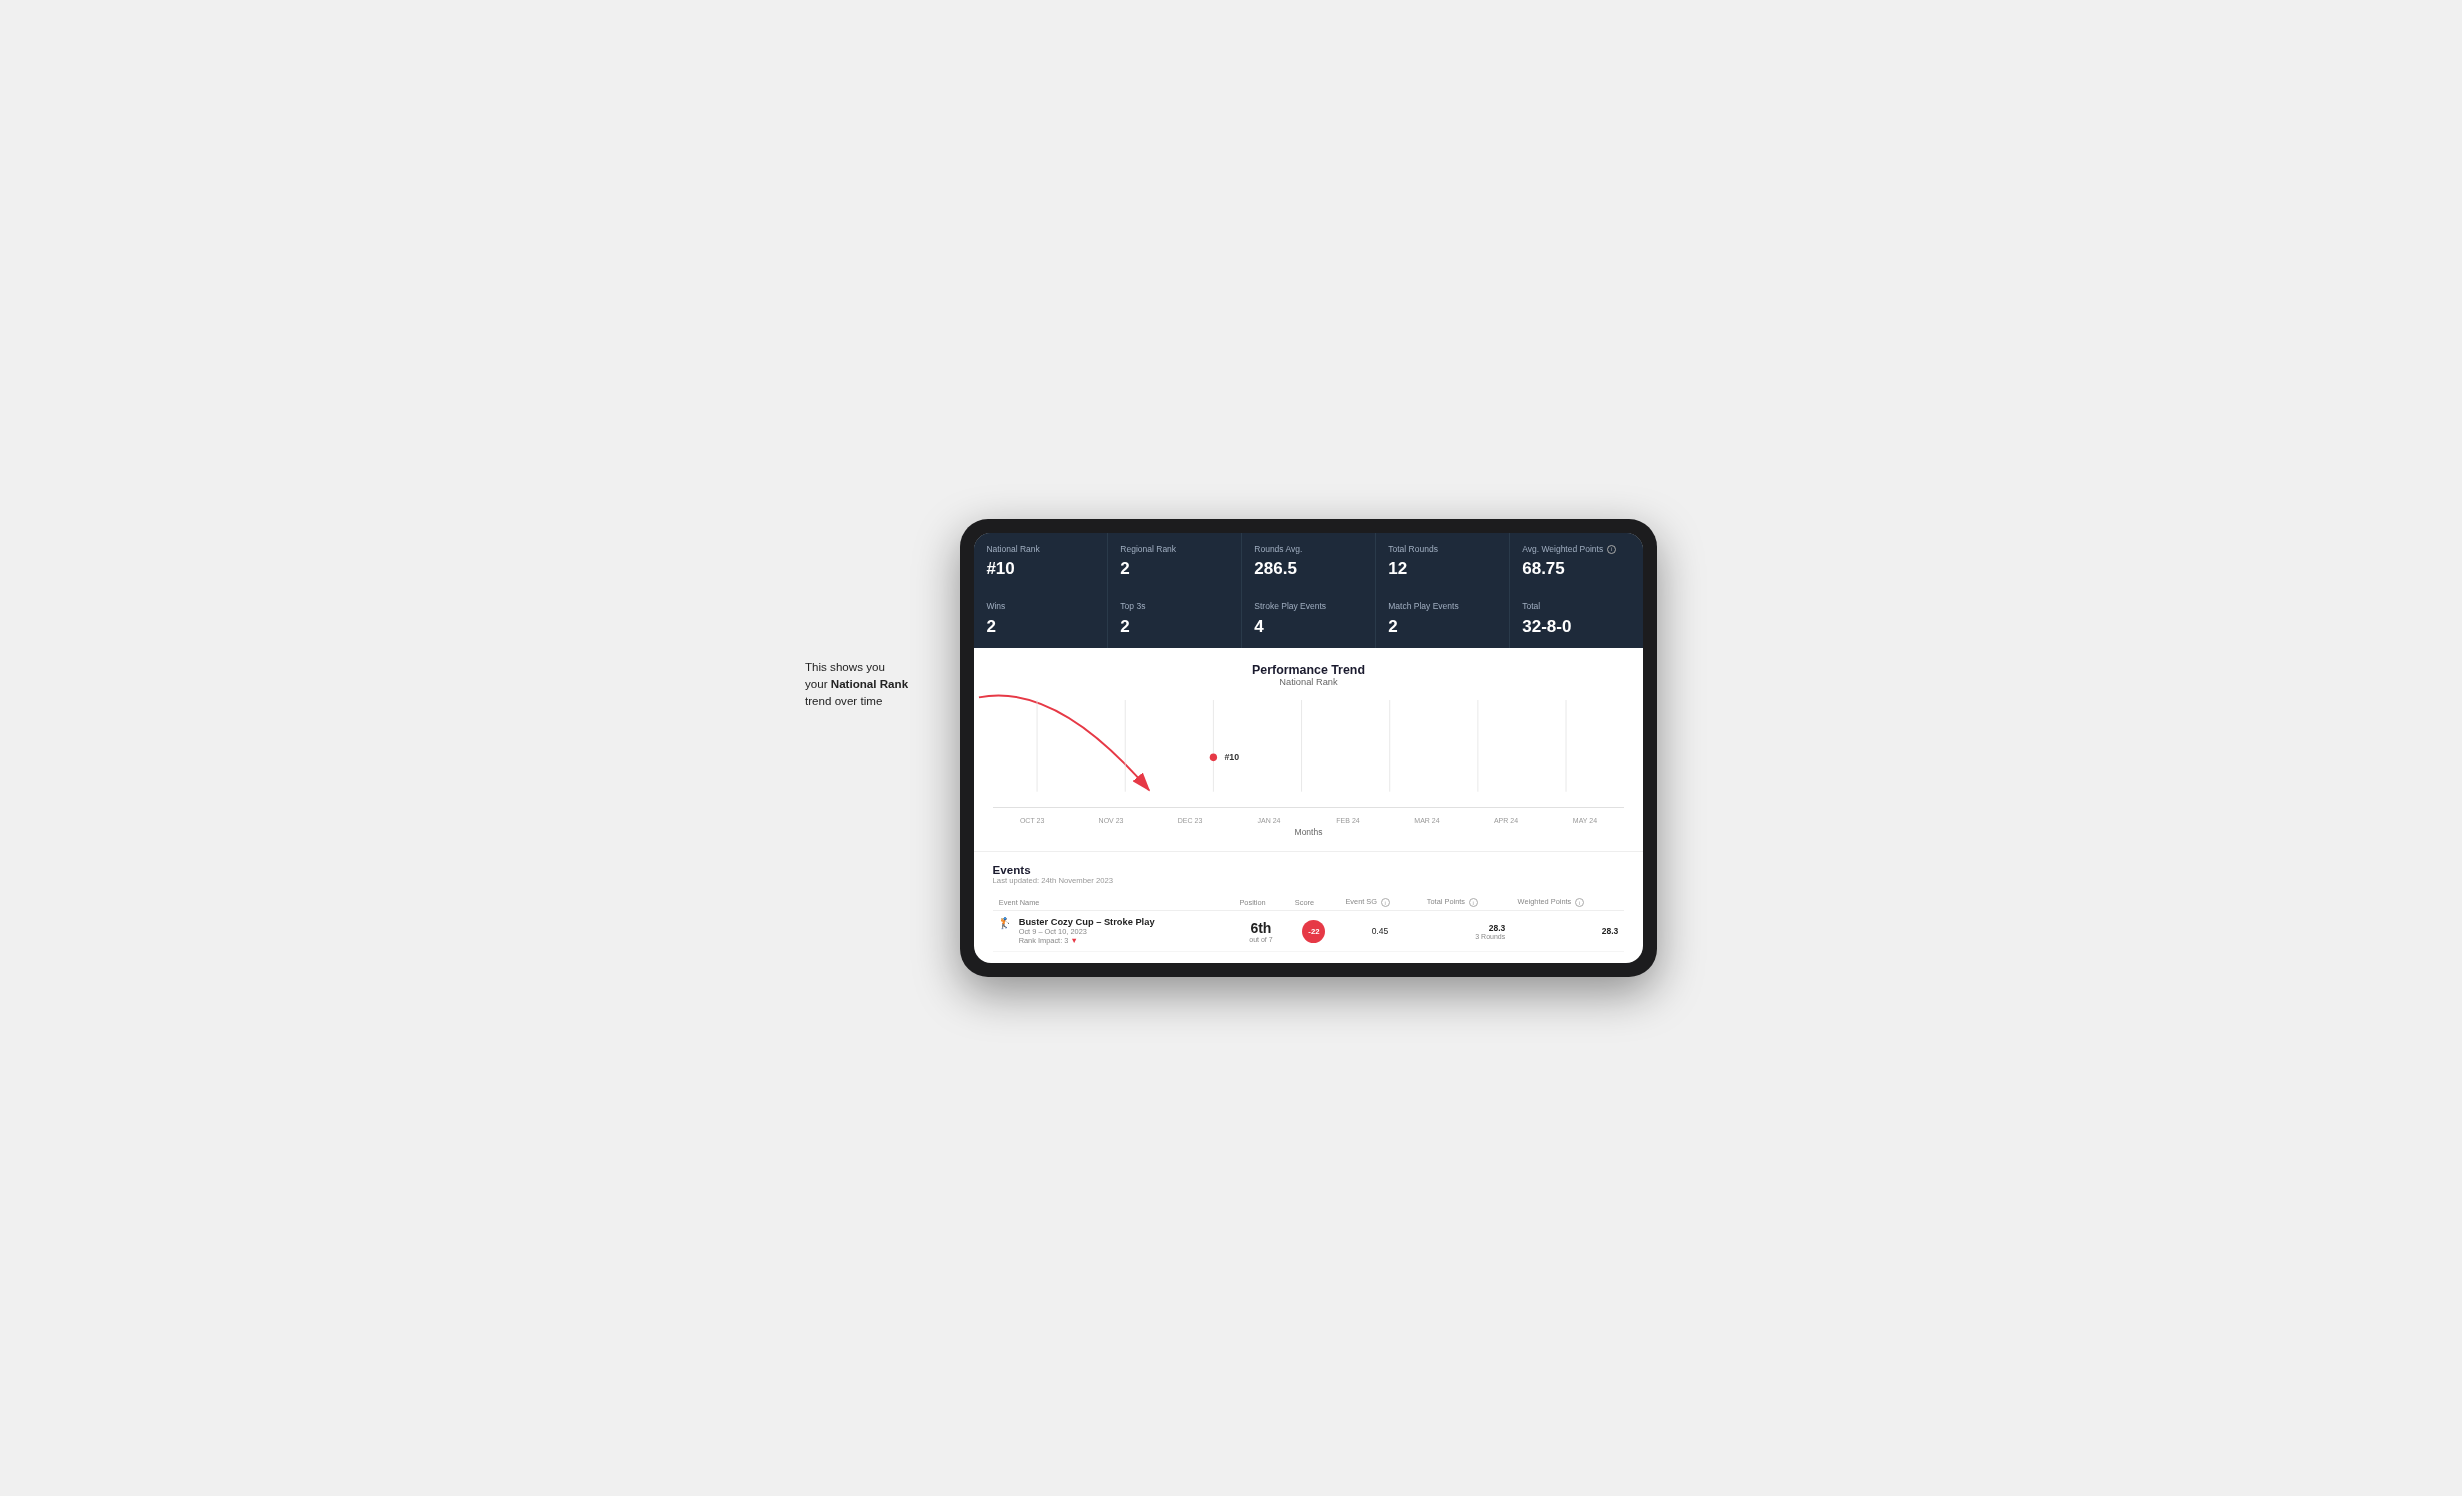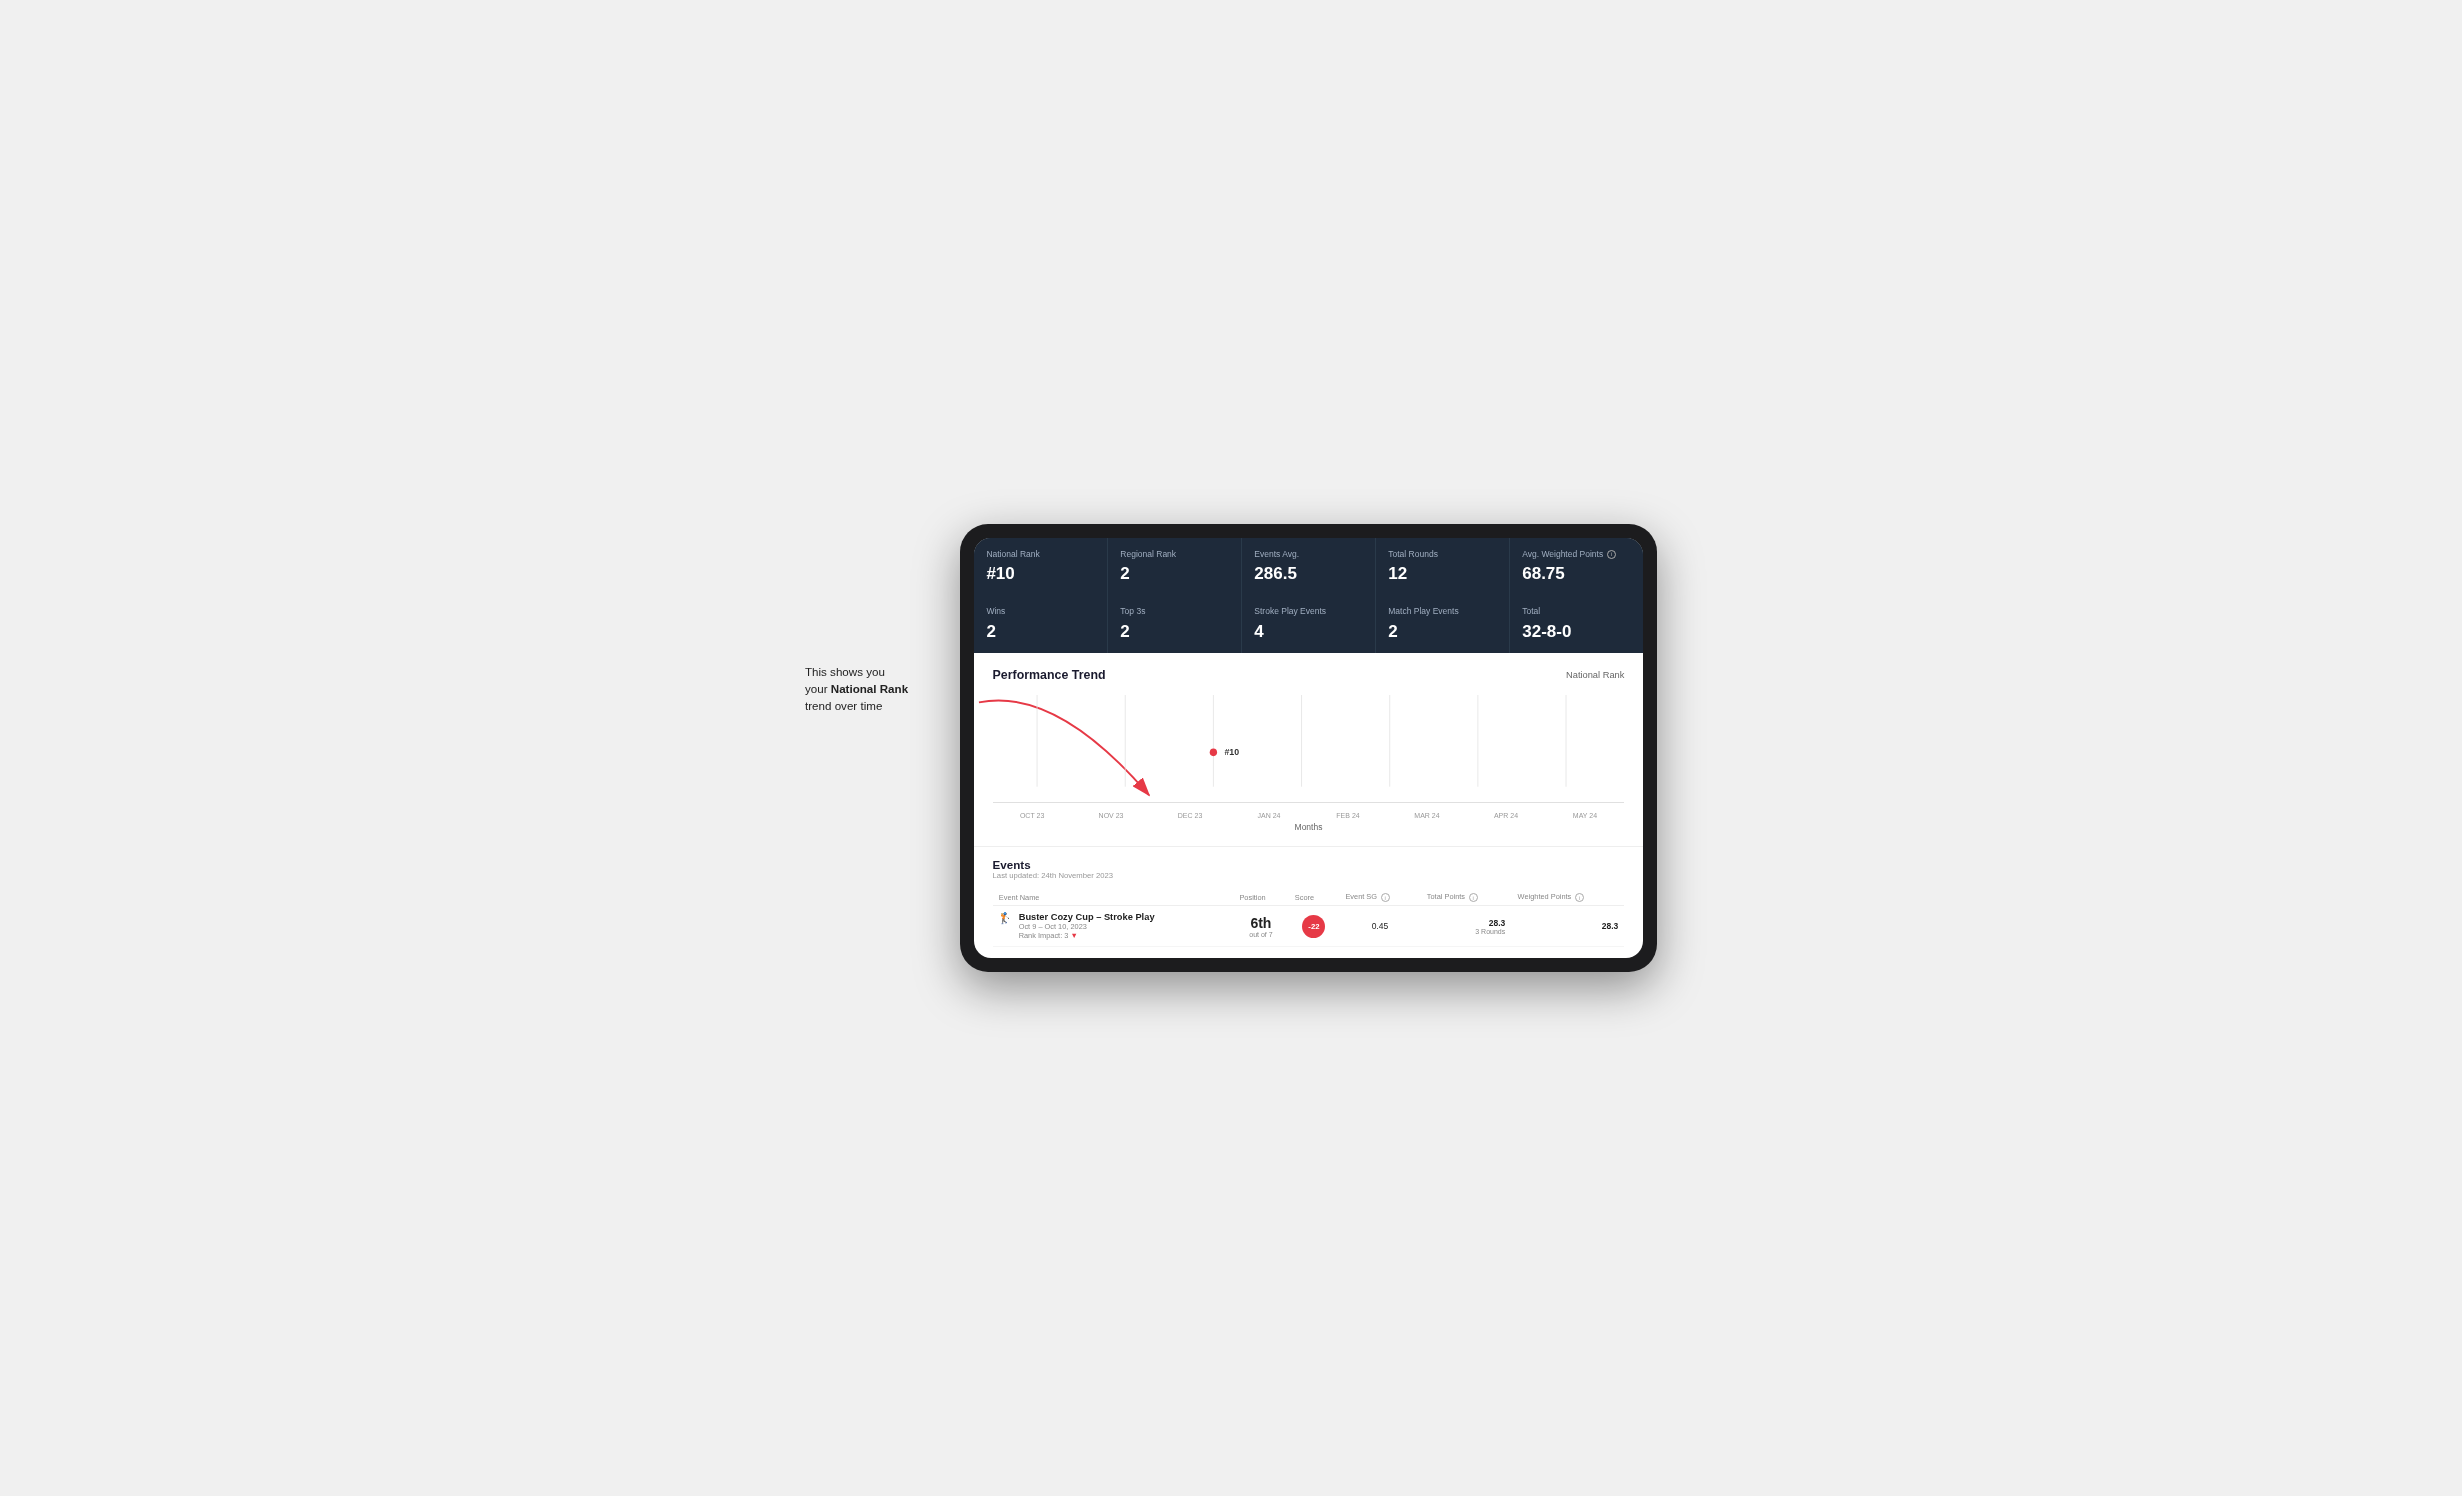--- a/index.html
+++ b/index.html
@@ -91,20 +91,21 @@
 
     .performance-section {
       padding: 15.5px 18.6px 7.7px;
     }
 
     .perf-header {
       display: flex;
       justify-content: space-between;
       align-items: center;
       margin-bottom: 12.4px;
+      flex-direction: column;
     }
 
     .perf-title {
       font-size: 12.4px;
       font-weight: 700;
       color: #1a1a2e;
     }
 
     .perf-label {
       font-size: 9.3px;
@@ -250,21 +251,21 @@
       <div class="stats-grid">
         <div class="stat-cell">
           <div class="stat-label">National Rank</div>
           <div class="stat-value">#10</div>
         </div>
         <div class="stat-cell">
           <div class="stat-label">Regional Rank</div>
           <div class="stat-value">2</div>
         </div>
         <div class="stat-cell">
-          <div class="stat-label">Events Avg.</div>
+          <div class="stat-label">Rounds Avg.</div>
           <div class="stat-value">286.5</div>
         </div>
         <div class="stat-cell">
           <div class="stat-label">Total Rounds</div>
           <div class="stat-value">12</div>
         </div>
         <div class="stat-cell">
           <div class="stat-label">
             <span>Avg. Weighted Points</span>
             <span class="tooltip-circle">i</span>

